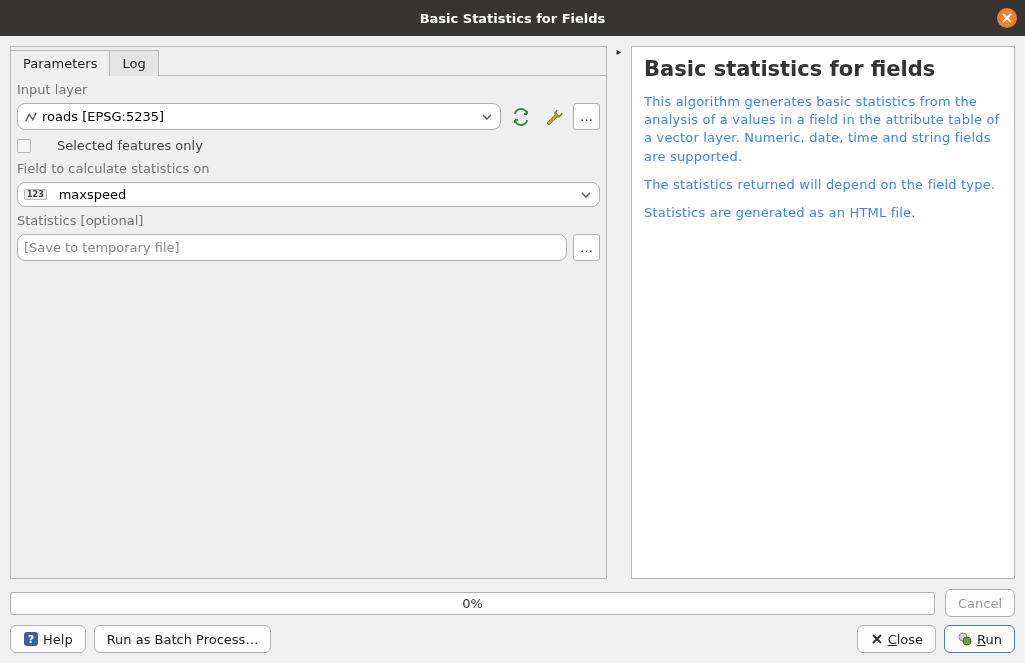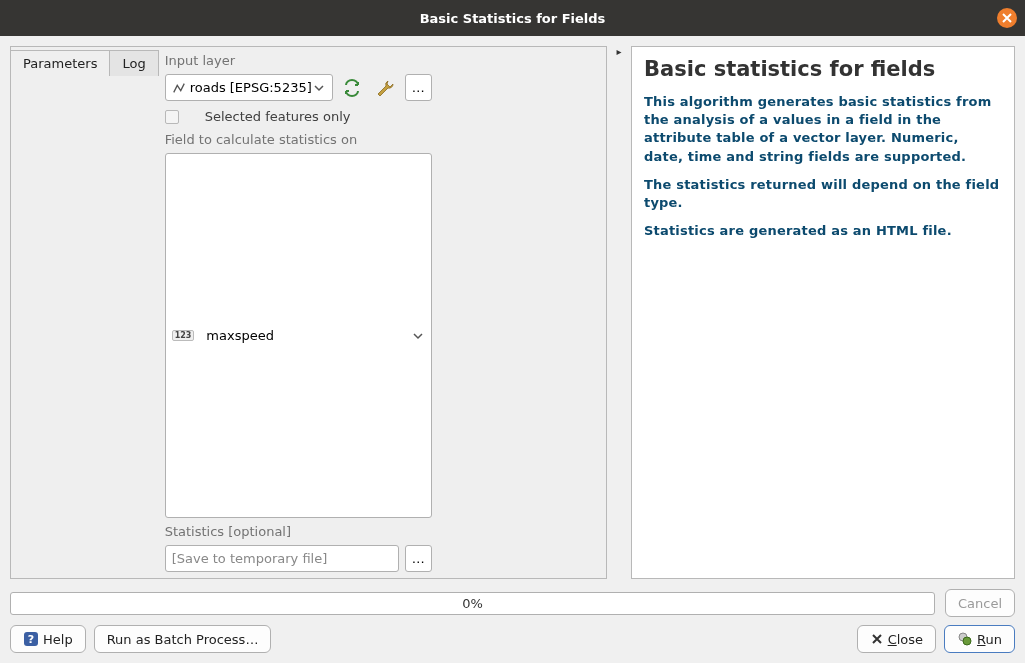--- a/index.html
+++ b/index.html
@@ -47,21 +47,21 @@
   display: flex;
   flex: 1;
   gap: 8px;
   min-height: 0;
 }
 .left-panel {
   flex: 1;
   border: 1px solid #b8b8b8;
   background: #efefef;
   display: flex;
-  flex-direction: row;
+  flex-direction: column;
   position: relative;
 }
 .tabs-bar {
   height: 29px;
   background: #efefef;
   display: flex;
   align-items: flex-end;
   padding-top: 4px;
 }
 .tab {
@@ -104,21 +104,21 @@
   gap: 6px;
 }
 .select, .text-input {
   flex: 1;
   height: 27px;
   border: 1px solid #b0b0b0;
   background: #fff;
   display: flex;
   align-items: center;
   padding: 4px 6px;
-  border-radius: 3px;
+  border-radius: 8px;
   cursor: pointer;
   position: relative;
 }
 .select .dd-arrow {
   margin-left: auto;
   width: 14px; height: 14px;
   display: flex; align-items:center; justify-content:center;
 }
 .icon-btn {
   width: 27px;
@@ -167,25 +167,24 @@
   padding: 10px 12px;
   overflow: auto;
 }
 .right-panel h2 {
   font-size: 21px;
   font-weight: bold;
   margin-bottom: 12px;
   color: #333;
 }
 .right-panel p {
-  color: #0c4a6e;
+  color: #3b82f6;
   line-height: 1.4;
   margin-bottom: 10px;
   letter-spacing: 0.2px;
-  font-weight: bold;
 }
 .bottom-area {
   margin-top: 10px;
   display: flex;
   flex-direction: column;
   gap: 8px;
 }
 .progress-row { display: flex; gap: 10px; align-items:center; }
 .progress-bar {
   flex: 1;

